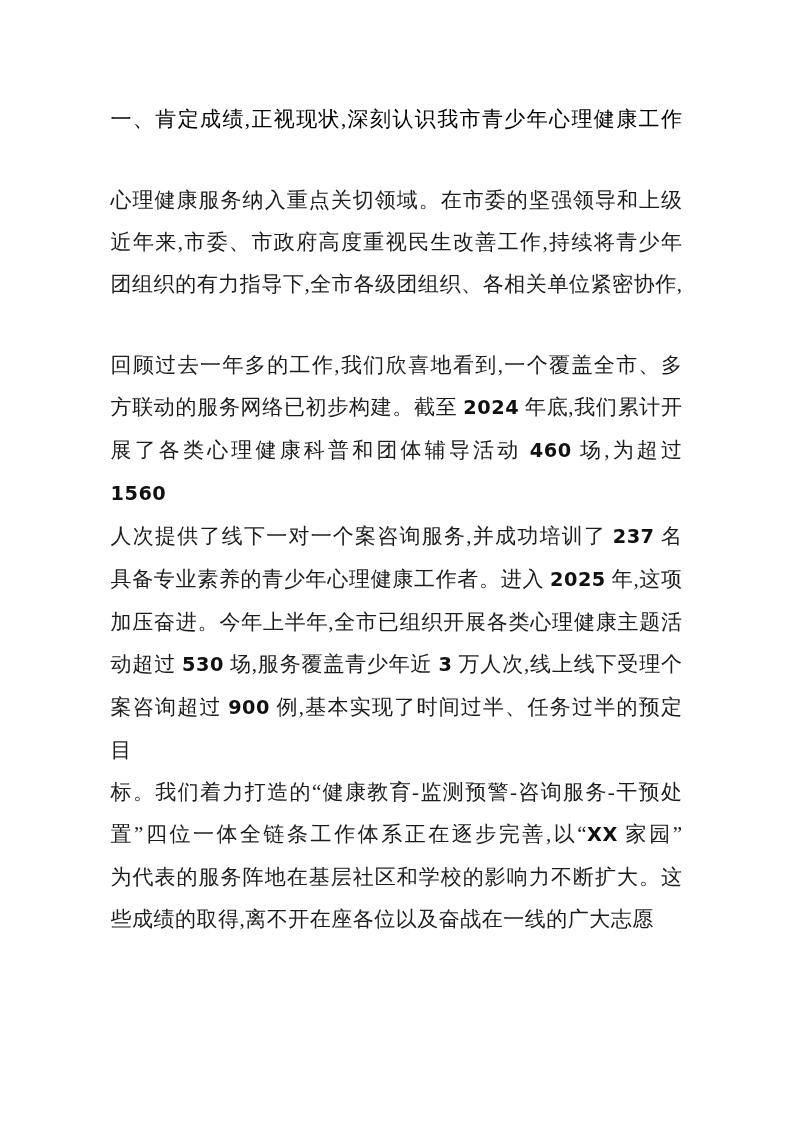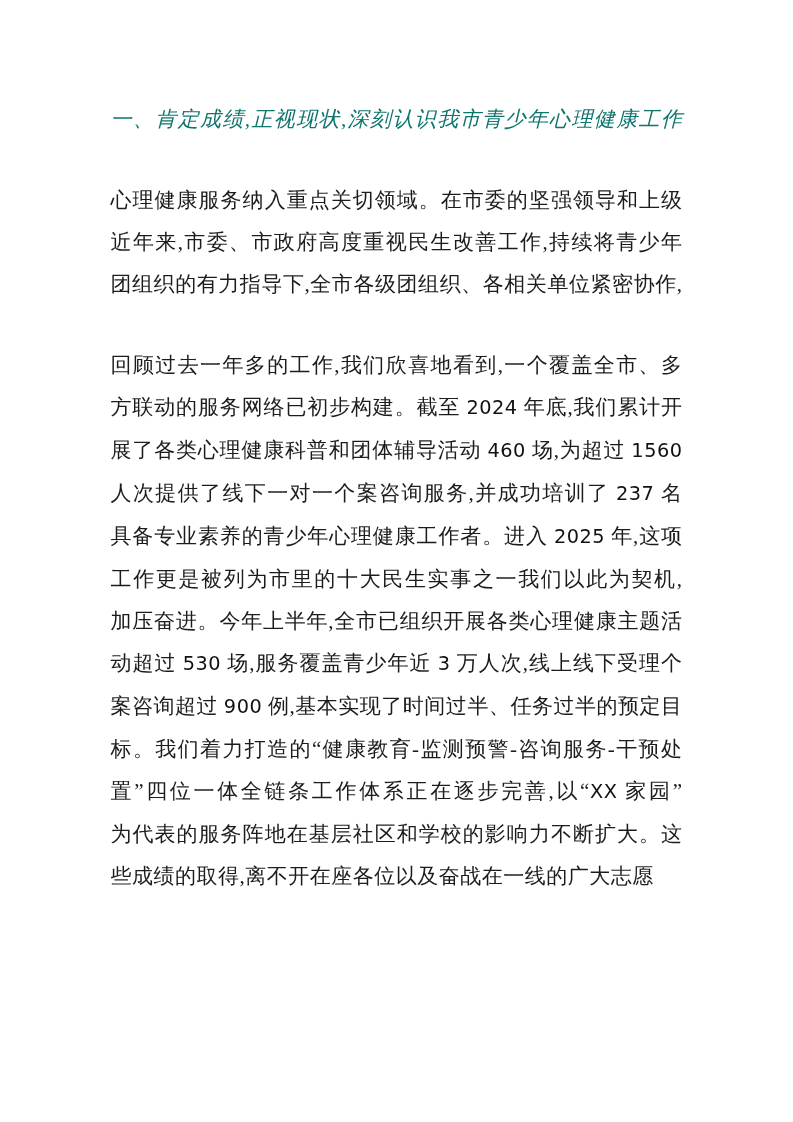--- a/index.html
+++ b/index.html
@@ -29,26 +29,25 @@
     font-size: 21px;
     line-height: 42px;
     text-align: justify;
     text-align-last: justify;
     letter-spacing: 0.5px;
   }
   .line.last {
     text-align-last: left;
   }
   .heading .line {
-    color: #0f766e;
-    font-style: italic;
+    color: #000000;
   }
   .latin {
     font-family: "DejaVu Sans", sans-serif;
-    font-weight: 400;
+    font-weight: 700;
     font-size: 0.92em;
     color: #111111;
   }
 </style>
 </head>
 <body>
 
 <div class="page">
   <div class="doc">
 
@@ -61,21 +60,20 @@
       <div class="line">近年来,市委、市政府高度重视民生改善工作,持续将青少年</div>
       <div class="line">团组织的有力指导下,全市各级团组织、各相关单位紧密协作,</div>
     </div>
 
     <div class="block">
       <div class="line">回顾过去一年多的工作,我们欣喜地看到,一个覆盖全市、多</div>
       <div class="line">方联动的服务网络已初步构建。截至 <span class="latin">2024</span> 年底,我们累计开</div>
       <div class="line">展了各类心理健康科普和团体辅导活动 <span class="latin">460</span> 场,为超过 <span class="latin">1560</span></div>
       <div class="line">人次提供了线下一对一个案咨询服务,并成功培训了 <span class="latin">237</span> 名</div>
       <div class="line">具备专业素养的青少年心理健康工作者。进入 <span class="latin">2025</span> 年,这项</div>
-      <div class="line">工作更是被列为市里的十大民生实事之一我们以此为契机,</div>
       <div class="line">加压奋进。今年上半年,全市已组织开展各类心理健康主题活</div>
       <div class="line">动超过 <span class="latin">530</span> 场,服务覆盖青少年近 <span class="latin">3</span> 万人次,线上线下受理个</div>
       <div class="line">案咨询超过 <span class="latin">900</span> 例,基本实现了时间过半、任务过半的预定目</div>
       <div class="line">标。我们着力打造的“健康教育-监测预警-咨询服务-干预处</div>
       <div class="line">置”四位一体全链条工作体系正在逐步完善,以“<span class="latin">XX</span> 家园”</div>
       <div class="line">为代表的服务阵地在基层社区和学校的影响力不断扩大。这</div>
       <div class="line last">些成绩的取得,离不开在座各位以及奋战在一线的广大志愿</div>
     </div>
 
   </div>

